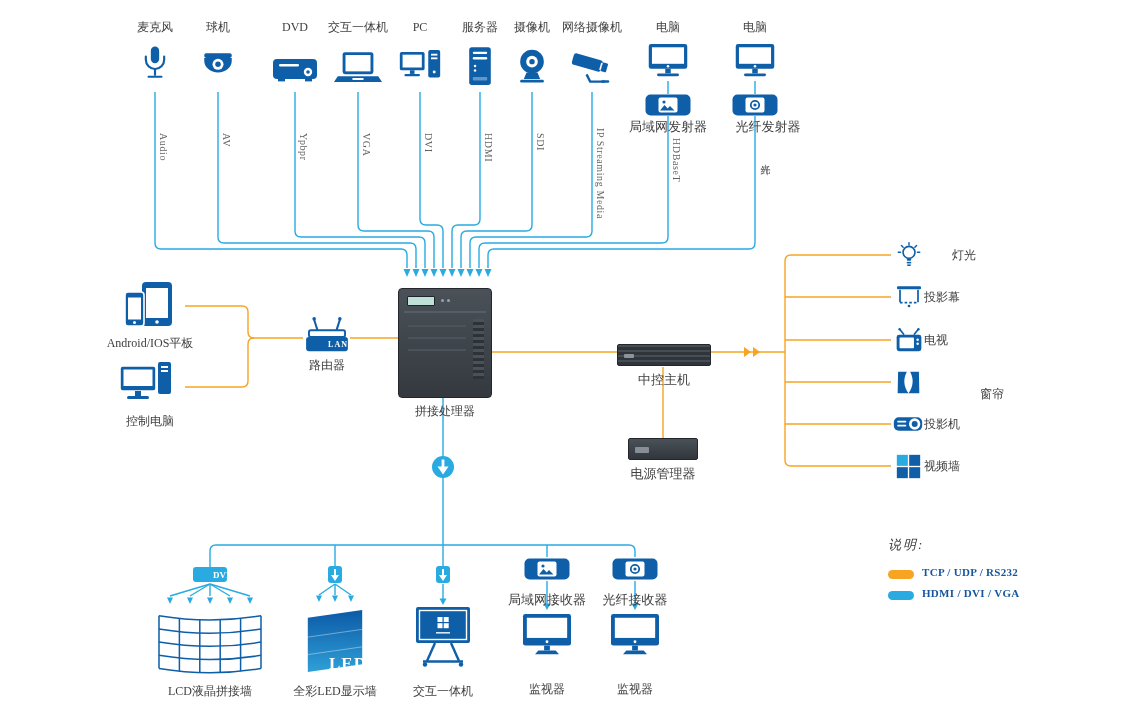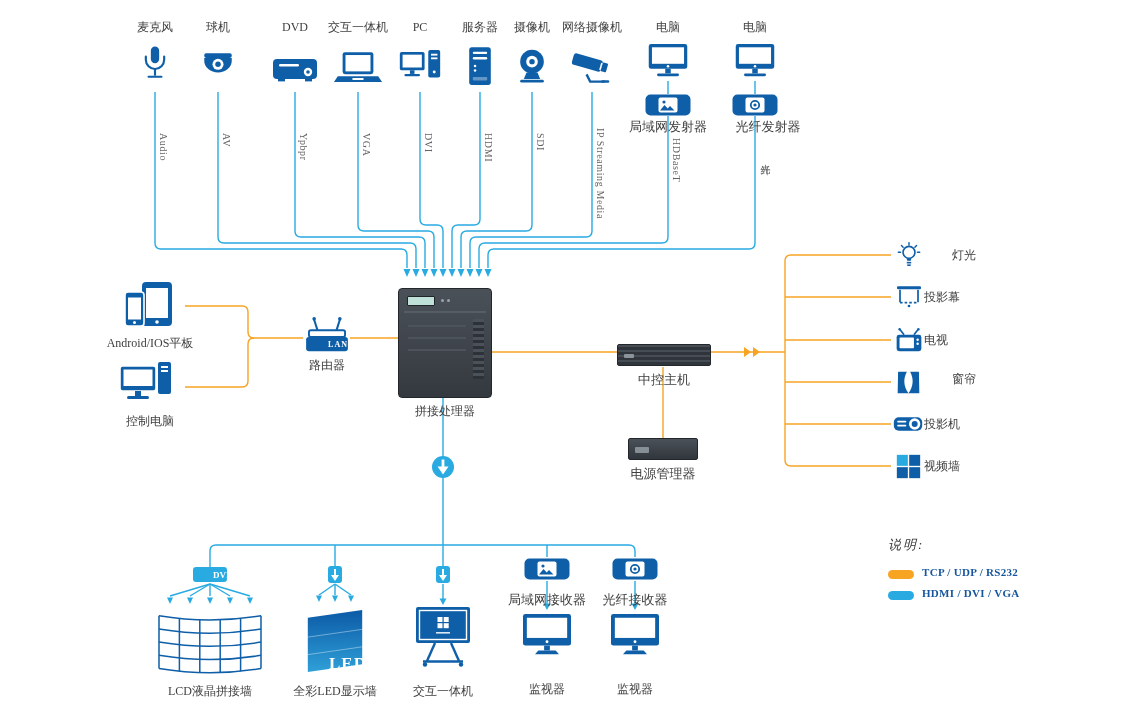--- a/index.html
+++ b/index.html
@@ -458,21 +458,21 @@
   <div class="lbl" style="left:924px;top:290px;width:80px;text-align:left">投影幕</div>
 
   <svg class="abs" style="left:895px;top:328px" width="28" height="25">
       <use href="#sym-tv"></use>
     </svg>
   <div class="lbl" style="left:924px;top:333px;width:80px;text-align:left">电视</div>
 
   <svg class="abs" style="left:896px;top:370px" width="25" height="25">
       <use href="#sym-curtain"></use>
     </svg>
-  <div class="lbl" style="left:924px;top:372px;width:80px;text-align:center">窗帘</div>
+  <div class="lbl" style="left:924px;top:387px;width:80px;text-align:right">窗帘</div>
 
   <svg class="abs" style="left:893px;top:413px" width="30" height="22">
       <use href="#sym-projector"></use>
     </svg>
   <div class="lbl" style="left:924px;top:417px;width:80px;text-align:left">投影机</div>
 
   <svg class="abs" style="left:896px;top:454px" width="25" height="25">
       <use href="#sym-videowall"></use>
     </svg>
   <div class="lbl" style="left:924px;top:459px;width:80px;text-align:left">视频墙</div>

